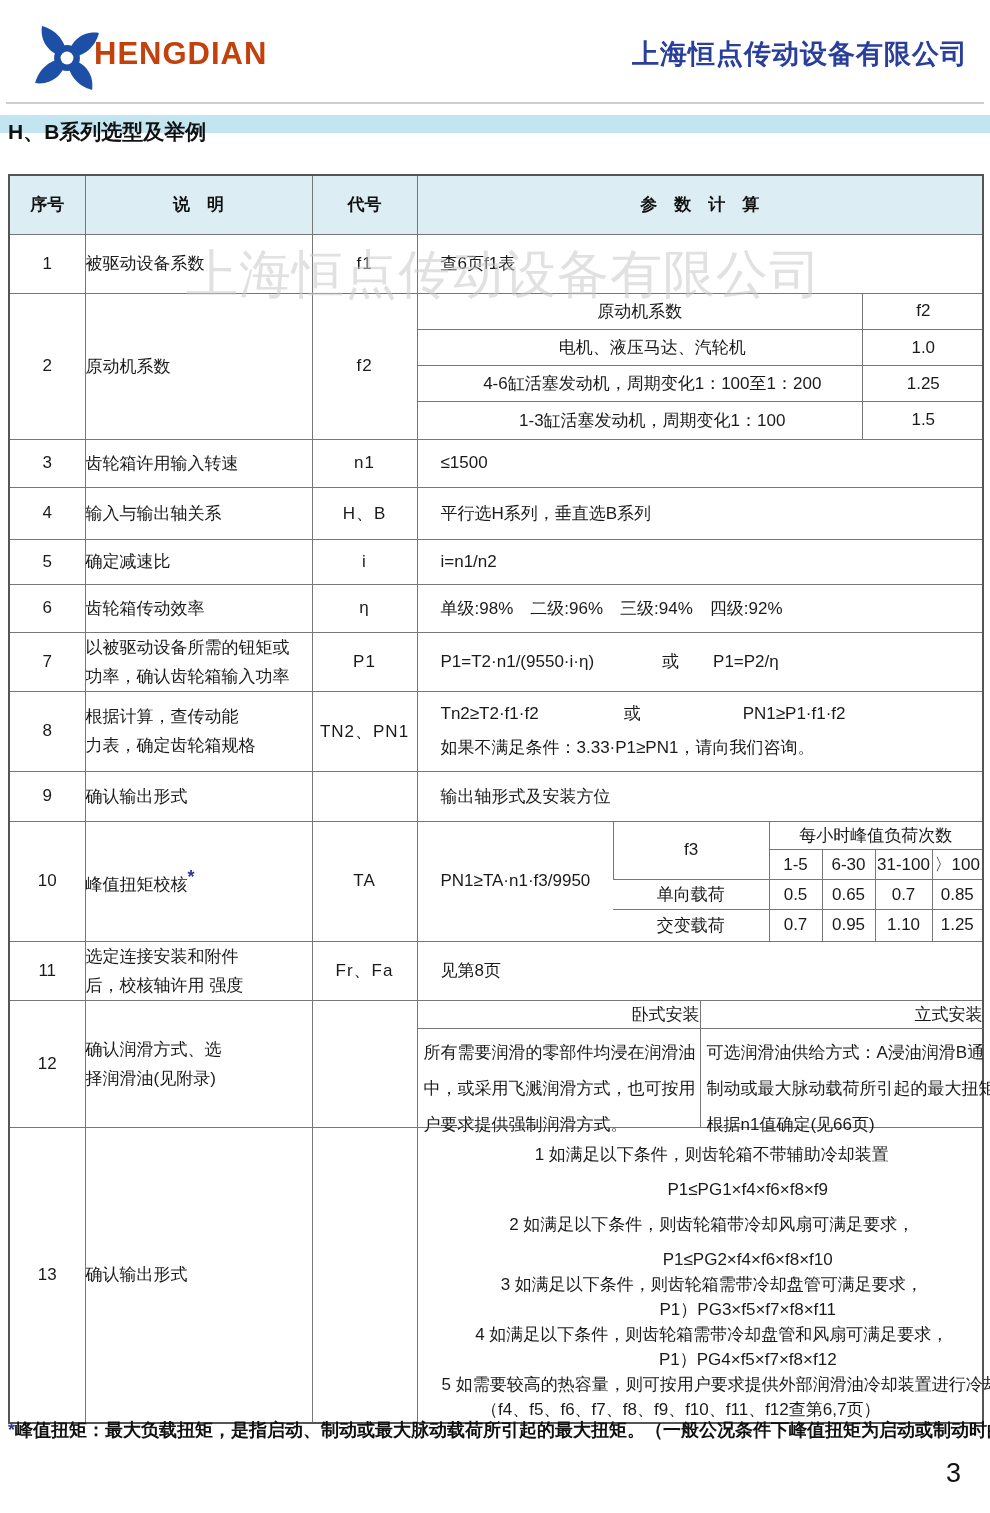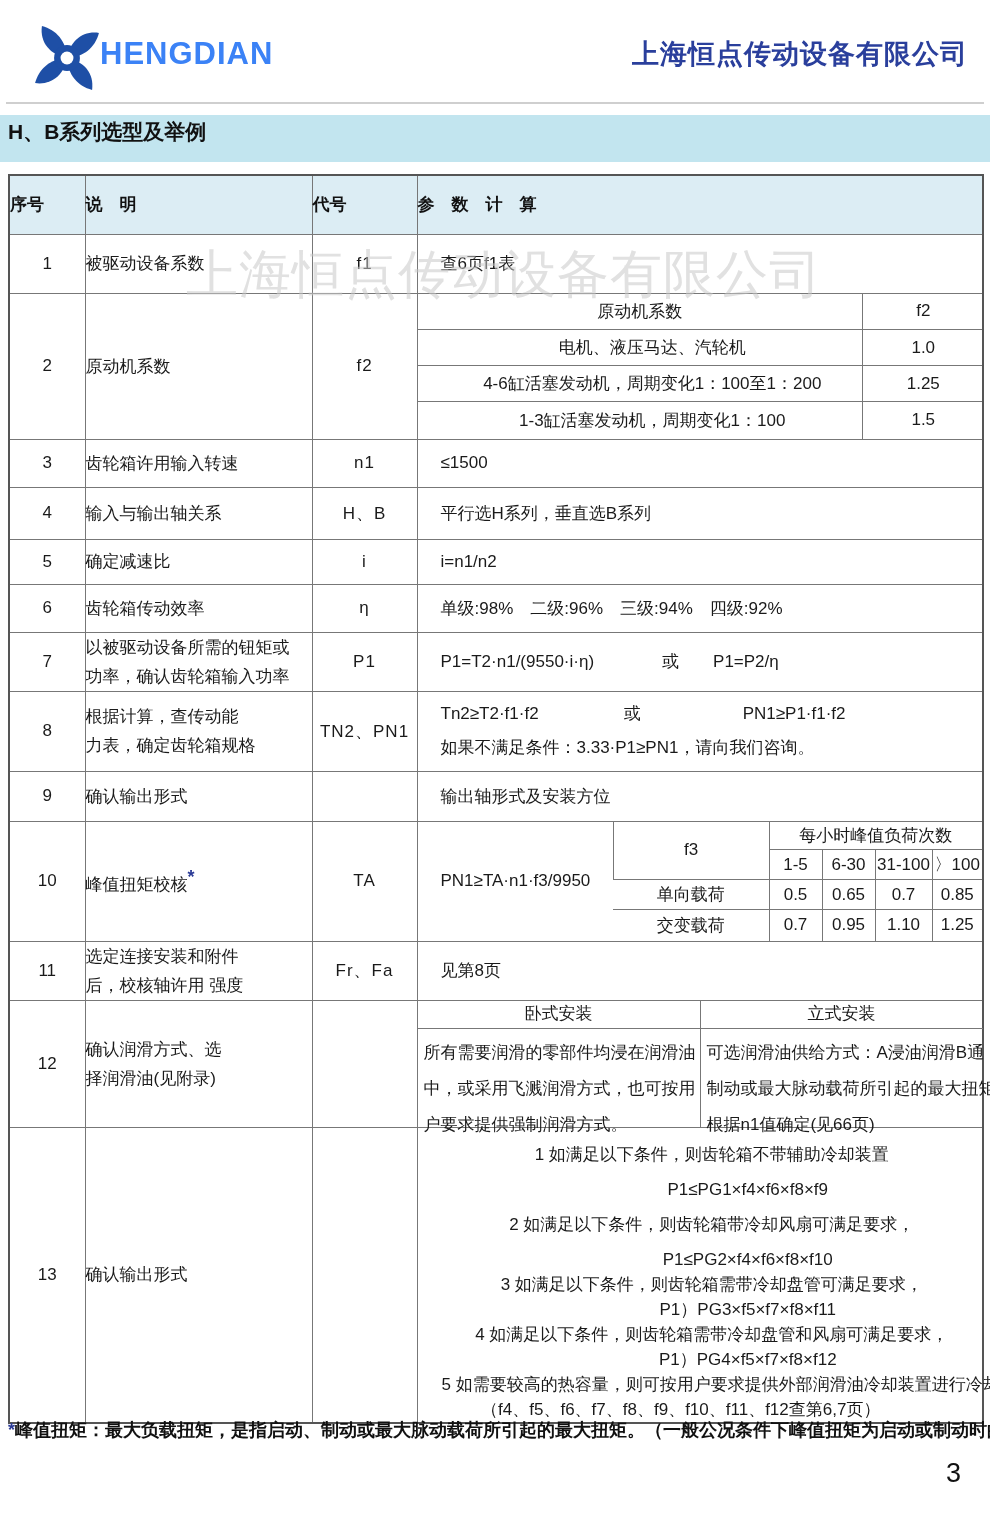--- a/index.html
+++ b/index.html
@@ -2,35 +2,35 @@
 <html><head>
 <meta charset="utf-8">
 <style>
   html,body{margin:0;padding:0;background:#ffffff;}
   .page{
     position:relative;width:990px;height:1513px;margin:0 auto;background:#ffffff;
     font-family:"Liberation Sans","DejaVu Sans",sans-serif;color:#1a1a1a;overflow:hidden;
   }
   
   .logo{position:absolute;left:28px;top:20px;width:78px;height:76px;}
-  .logo-text{position:absolute;left:100px;top:36px;font-size:31px;letter-spacing:1px;
-    color:#3b82f6;font-weight:bold;}
+  .logo-text{position:absolute;left:94px;top:36px;font-size:31px;letter-spacing:1px;
+    color:#c2410c;font-weight:bold;}
   .company{position:absolute;right:22px;top:36px;font-size:27px;font-weight:bold;
     font-family:"Liberation Serif","DejaVu Serif",serif;color:#2a3f9c;letter-spacing:1px;}
   .head-rule{position:absolute;left:6px;top:102px;width:978px;height:0;border-top:2px solid #cfcfcf;}
-  .title-bar{position:absolute;left:0;top:115px;width:990px;height:47px;background:#c2e5ef;}
+  .title-bar{position:absolute;left:0;top:115px;width:990px;height:18px;background:#c2e5ef;}
   .title-bar span{display:block;padding-left:8px;line-height:33px;font-size:21px;font-weight:bold;color:#111;}
   
   .watermark{position:absolute;left:186px;top:240px;font-size:52px;color:#c9c9c9;opacity:.55;
     white-space:nowrap;z-index:5;pointer-events:none;letter-spacing:1px;}
   
   table.main{position:absolute;left:8px;top:174px;width:974px;border-collapse:collapse;
     table-layout:fixed;border:2px solid #555;}
   table.main td{border:1px solid #777;font-size:17px;vertical-align:middle;padding:0;}
-  td.hd{background:#dcedf4;font-weight:bold;font-size:21px;color:#111;}
+  td.hd{background:#dcedf4;text-align:center;font-weight:bold;font-size:21px;color:#111;}
   td.no{text-align:center;font-size:18px;}
   td.desc{padding-left:20px;line-height:29px;}
   td.code{text-align:center;font-size:18px;letter-spacing:1px;}
   td.param .pad{padding-left:23px;}
   td.p0{padding:0;vertical-align:top;}
   .star{color:#2a3a96;font-weight:bold;font-size:18px;vertical-align:super;}
   
   table.sub{width:100%;height:100%;border-collapse:collapse;table-layout:fixed;}
   table.sub td{border:0;font-size:17px;vertical-align:middle;}
   table.sub td.bt{border-top:1px solid #777;text-align:center;}
@@ -40,21 +40,21 @@
   .sub2 .s-val{text-align:center;}
   
   .flex10{display:flex;height:119px;}
   .formula10{width:197px;display:flex;align-items:center;padding-left:23px;box-sizing:border-box;font-size:17px;}
   .sub10-wrap{flex:1;}
   .sub10 td{text-align:center;}
   
   .flex12{display:flex;height:126px;}
   .lube-col{width:283px;box-sizing:border-box;}
   .lube-col.right{border-left:1px solid #777;flex:1;}
-  .lube-title{height:27px;line-height:27px;text-align:center;border-bottom:1px solid #777;font-family:Liberation Mono, monospace;}
+  .lube-title{height:27px;line-height:27px;text-align:right;border-bottom:1px solid #777;}
   .lube-body{padding:6px 4px 0 6px;}
   .lube-body div{line-height:36px;white-space:nowrap;}
   
   .cooling{padding:14px 0 0 24px;}
   .cool-line{line-height:25px;white-space:nowrap;text-align:center;}
   .cool-formula{padding-left:72px;}
   .cool-note{padding-right:62px;}
   .gap-after{margin-bottom:10px;}
   
   .footnote{position:absolute;left:8px;top:1418px;font-size:18px;font-weight:bold;color:#111;white-space:nowrap;}

